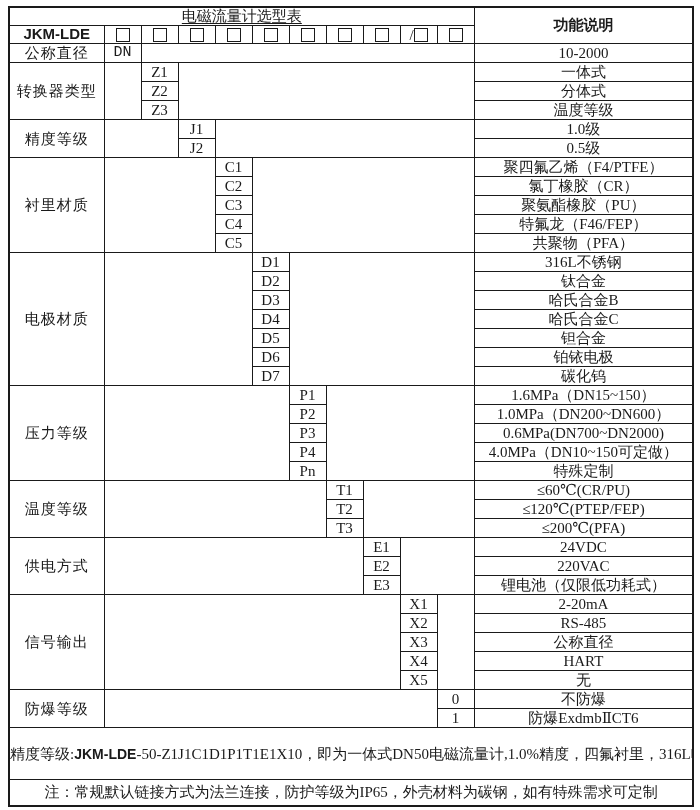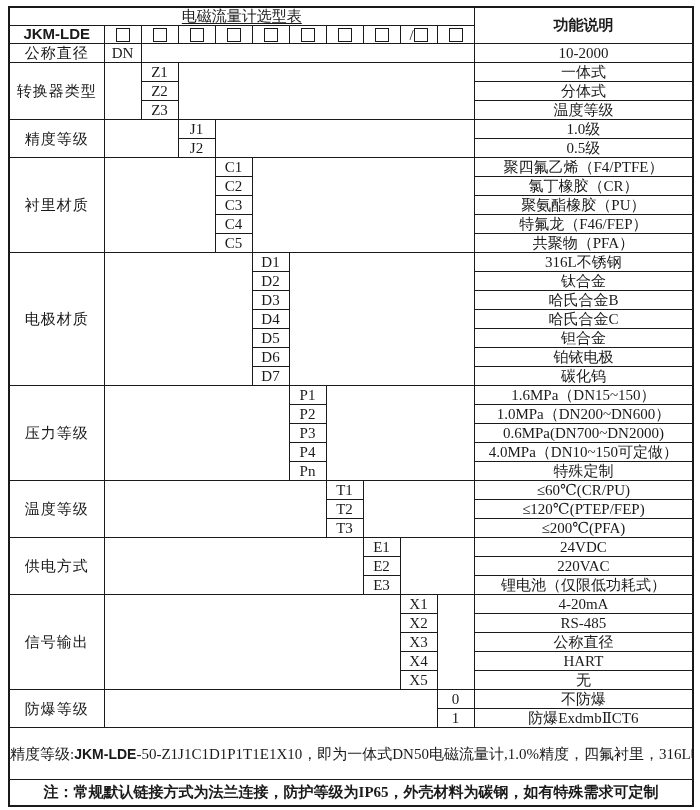--- a/index.html
+++ b/index.html
@@ -29,33 +29,33 @@
     vertical-align: middle;
     overflow: hidden;
     white-space: nowrap;
     font-size: 15px;
     line-height: 1.1;
   }
   tr.hdr  { height: 18px; }
   tr.mdl  { height: 18px; }
   tr.grid { height: 19px; }
   tr.ex   { height: 52px; }
-  tr.nt   { height: 26px; font-weight: bold; }
+  tr.nt   { height: 26px; }
 
   td.title-cell { font-size: 16px; }
   td.title-cell span { text-decoration: underline; text-underline-offset: 2px; }
   td.func-cell { font-size: 16px; font-weight: bold; }
   td.model-cell {
     font-family: "Liberation Sans", "DejaVu Sans", sans-serif;
     font-weight: bold;
     font-size: 14px;
   }
   td.cat  { font-size: 15px; letter-spacing: 1px; }
   td.code { font-size: 15px; }
-  td.code-dn { text-align: left; padding-left: 2px; }
+  td.code-dn { text-align: left; padding-left: 2px; font-family: Liberation Mono, monospace; }
   td.desc { font-size: 15px; }
   td.filler { border: 1px solid #1a1a1a; }
 
   span.ckbox {
     display: inline-block;
     width: 12px;
     height: 12px;
     border: 1.5px solid #1a1a1a;
     vertical-align: middle;
     background: #ffffff;
@@ -265,21 +265,21 @@
   <tr class="grid">
     <td class="code">E3</td>
     <td class="desc">锂电池（仅限低功耗式）</td>
   </tr>
 
   <tr class="grid">
     <td class="cat" rowspan="5">信号输出</td>
     <td class="filler" rowspan="5" colspan="8"></td>
     <td class="code">X1</td>
     <td class="filler" rowspan="5" colspan="1"></td>
-    <td class="desc">4-20mA</td>
+    <td class="desc">2-20mA</td>
   </tr>
   <tr class="grid">
     <td class="code">X2</td>
     <td class="desc">RS-485</td>
   </tr>
   <tr class="grid">
     <td class="code">X3</td>
     <td class="desc">公称直径</td>
   </tr>
   <tr class="grid">

